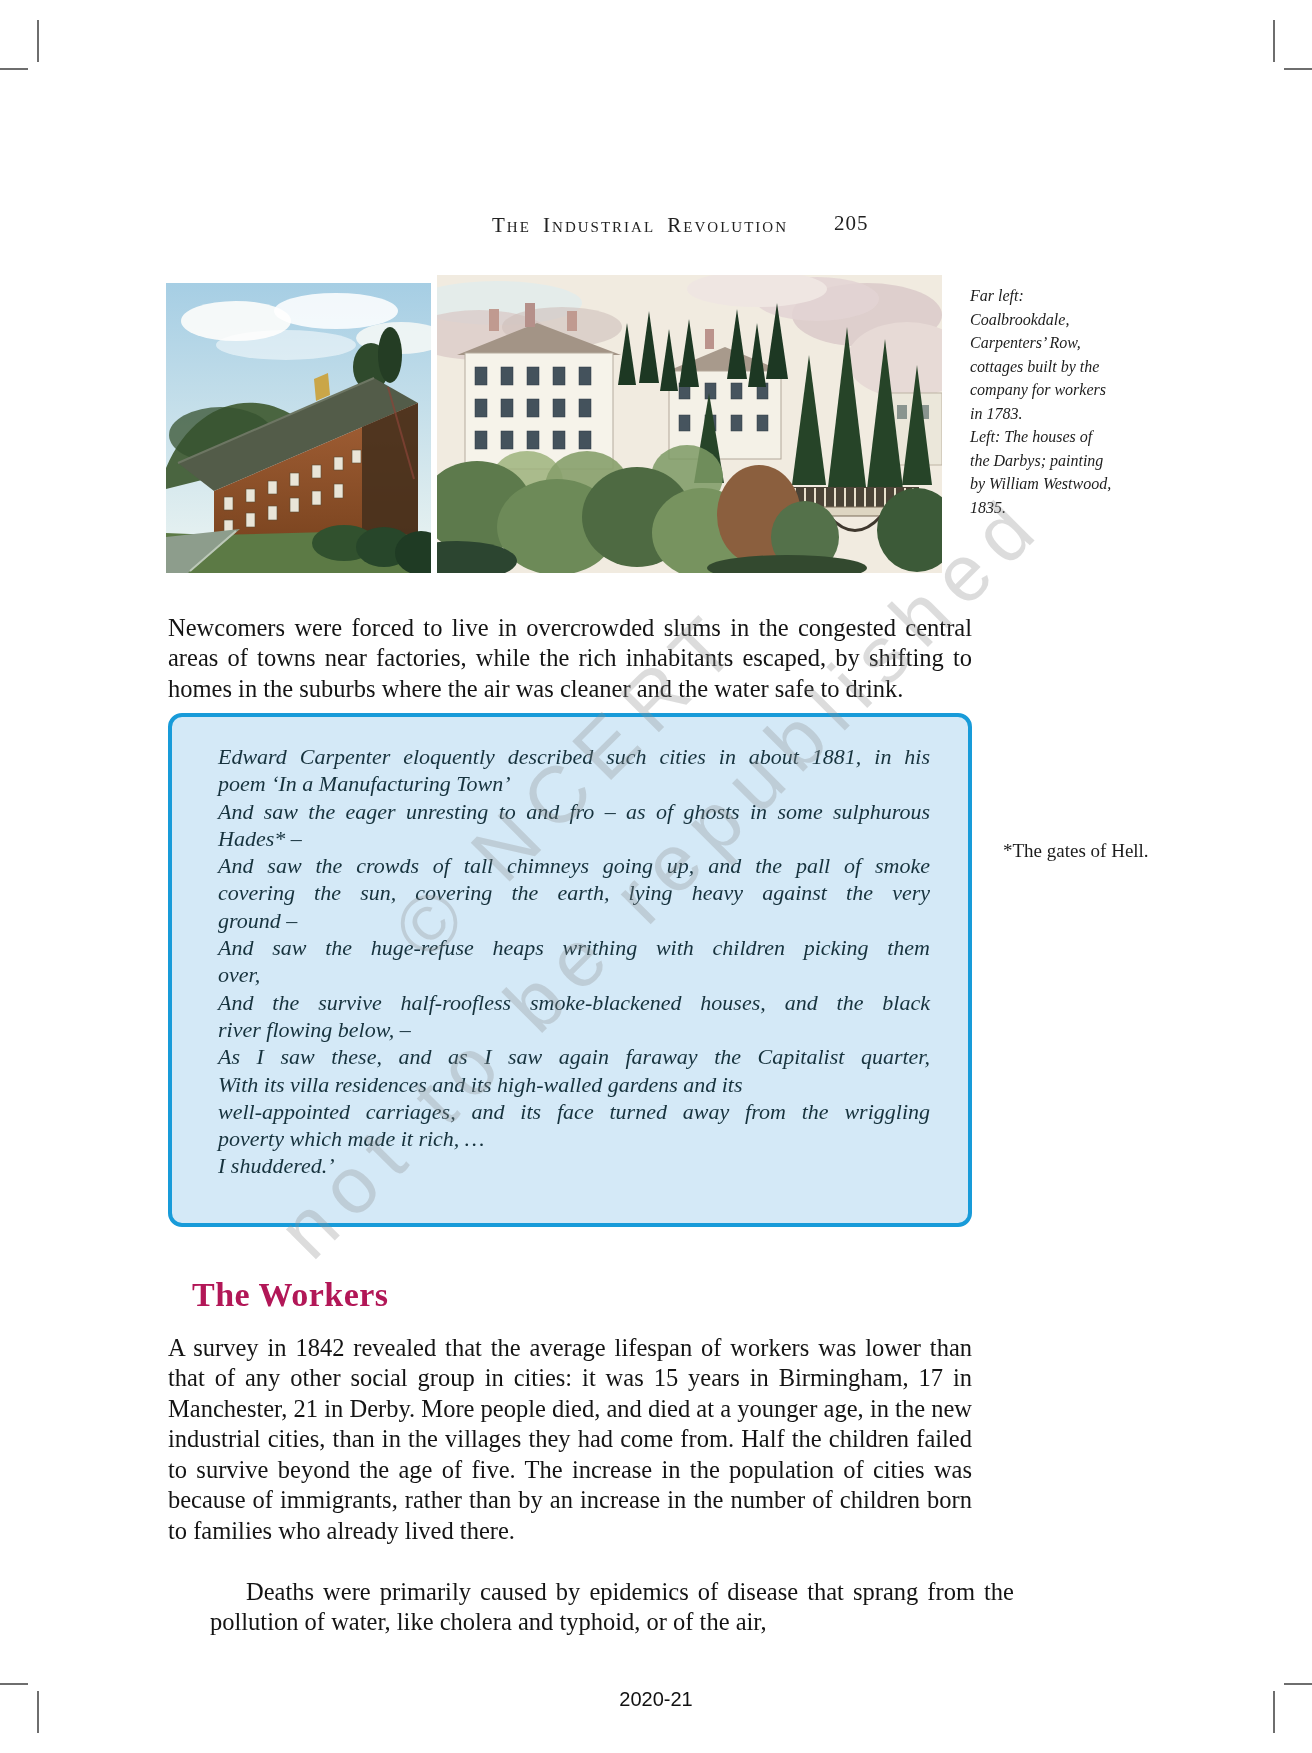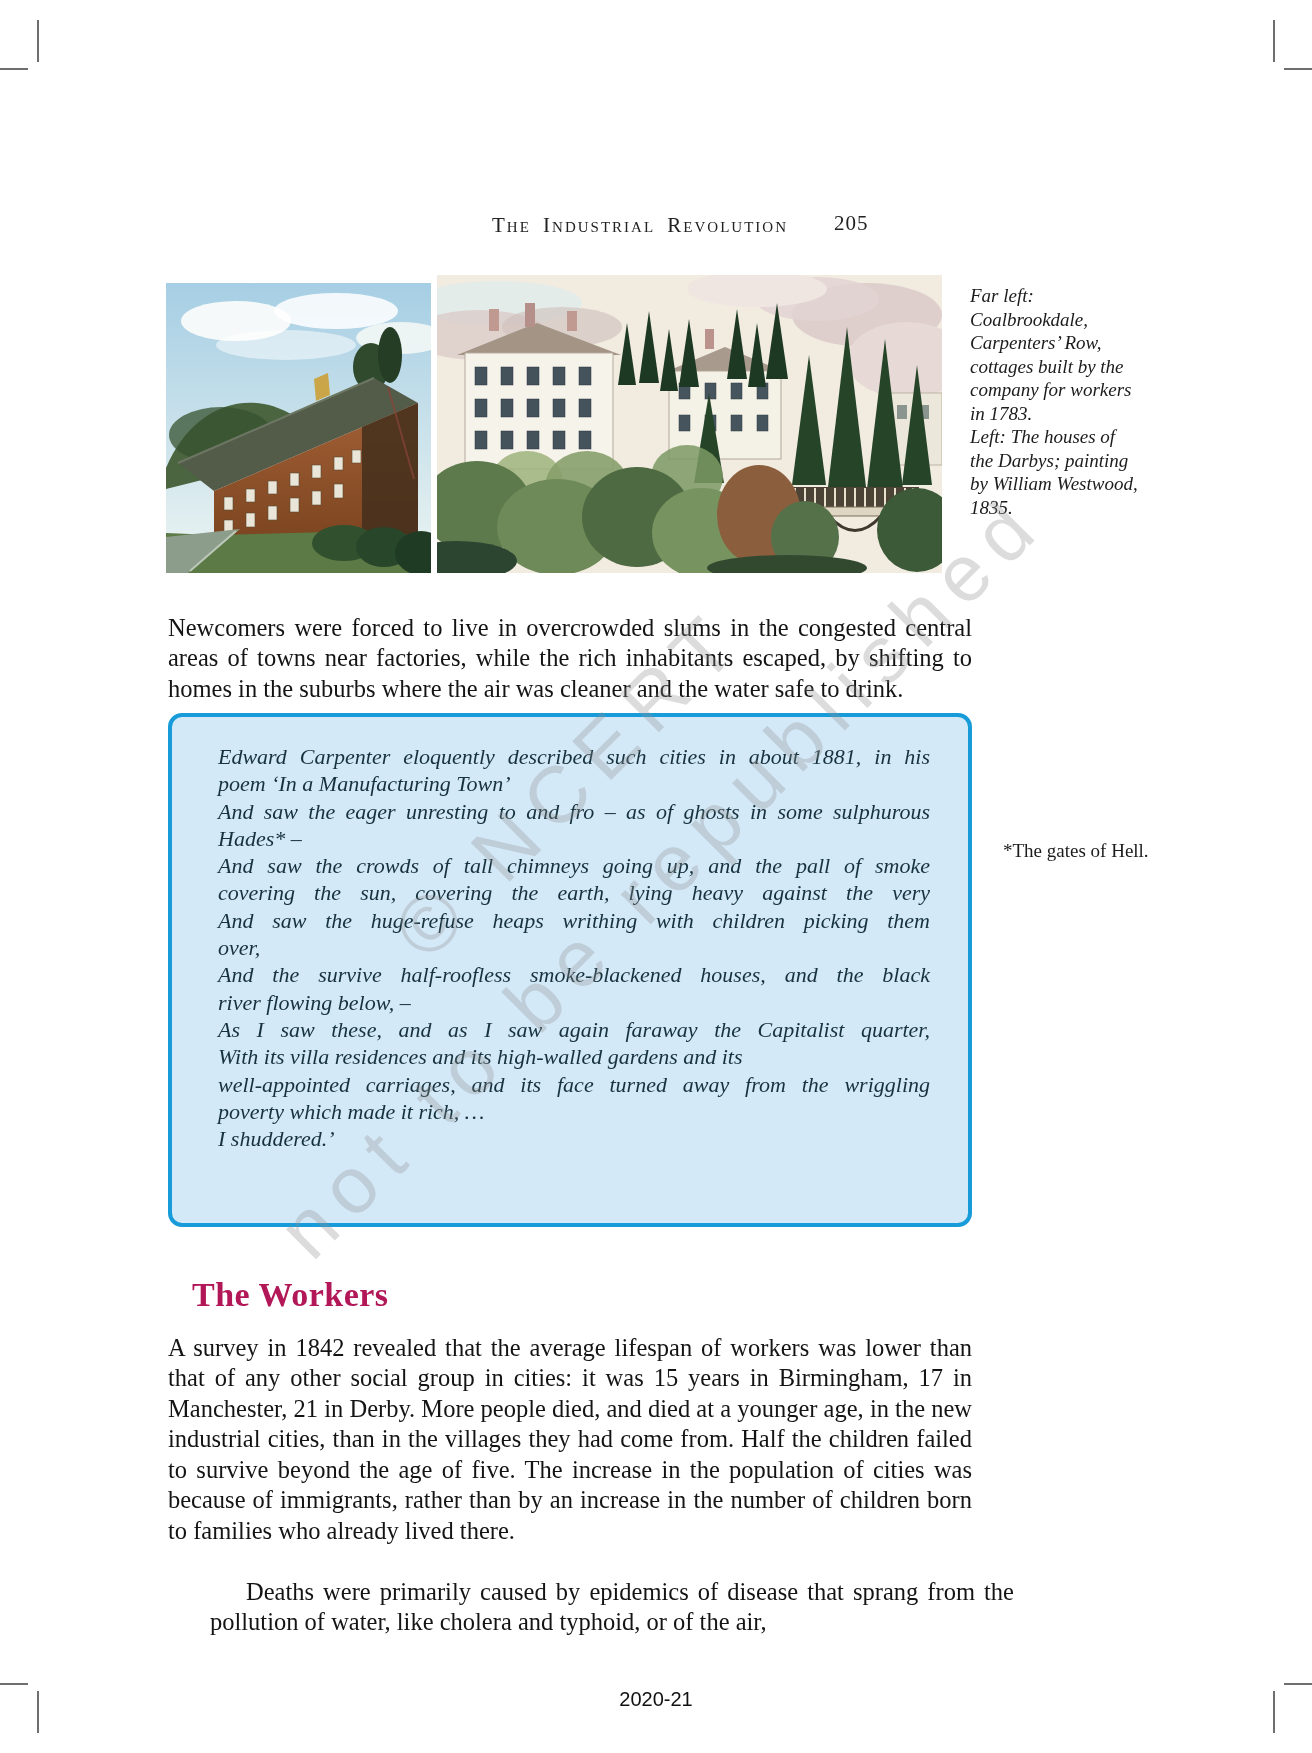--- a/index.html
+++ b/index.html
@@ -9,21 +9,21 @@
   .cm{position:absolute;background:#6e6e6e;}
   
   .hdr-title{position:absolute;top:213px;left:410px;width:460px;text-align:center;
              font-variant:small-caps;font-size:21px;letter-spacing:2px;word-spacing:5px;color:#222;}
   .hdr-num{position:absolute;top:211px;left:802px;font-size:21px;letter-spacing:1px;color:#222;margin-left:32px;}
   
   .photo{position:absolute;left:166px;top:283px;width:265px;height:290px;}
   .painting{position:absolute;left:437px;top:275px;width:505px;height:298px;}
   
   .caption{position:absolute;left:970px;top:284px;width:205px;font-style:italic;
-           font-size:19px;line-height:23.5px;color:#1c1c1c;}
+           font-size:16px;line-height:23.5px;color:#1c1c1c;}
   
   .para{position:absolute;left:168px;width:804px;font-size:24.5px;line-height:30.5px;
         text-align:justify;color:#141414;}
   .p-intro{top:588px;}
   
   .qbox{position:absolute;left:168px;top:713px;width:804px;height:514px;box-sizing:border-box;
         background:#d4e9f7;border:4px solid #189bd9;border-radius:14px;
         padding:26px 38px 0 46px;z-index:2;}
   .qline{font-style:italic;font-size:22px;line-height:27.3px;color:#16323d;}
   .qline.j{text-align:justify;text-align-last:justify;}
@@ -227,20 +227,21 @@
 
   <p class="para p-intro">Newcomers were forced to live in overcrowded slums in the congested central areas of towns near factories, while the rich inhabitants escaped, by shifting to homes in the suburbs where the air was cleaner and the water safe to drink.</p>
 
   <div class="qbox">
     <div class="qline j">Edward Carpenter eloquently described such cities in about 1881, in his</div>
     <div class="qline">poem ‘In a Manufacturing Town’</div>
     <div class="qline j">And saw the eager unresting to and fro – as of ghosts in some sulphurous</div>
     <div class="qline">Hades* –</div>
     <div class="qline j">And saw the crowds of tall chimneys going up, and the pall of smoke</div>
     <div class="qline j">covering the sun, covering the earth, lying heavy against the very</div>
+    <div class="qline">ground –</div>
     <div class="qline j">And saw the huge-refuse heaps writhing with children picking them</div>
     <div class="qline">over,</div>
     <div class="qline j">And the survive half-roofless smoke-blackened houses, and the black</div>
     <div class="qline">river flowing below, –</div>
     <div class="qline j">As I saw these, and as I saw again faraway the Capitalist quarter,</div>
     <div class="qline">With its villa residences and its high-walled gardens and its</div>
     <div class="qline j">well-appointed carriages, and its face turned away from the wriggling</div>
     <div class="qline">poverty which made it rich, …</div>
     <div class="qline">I shuddered.’</div>
   </div>

